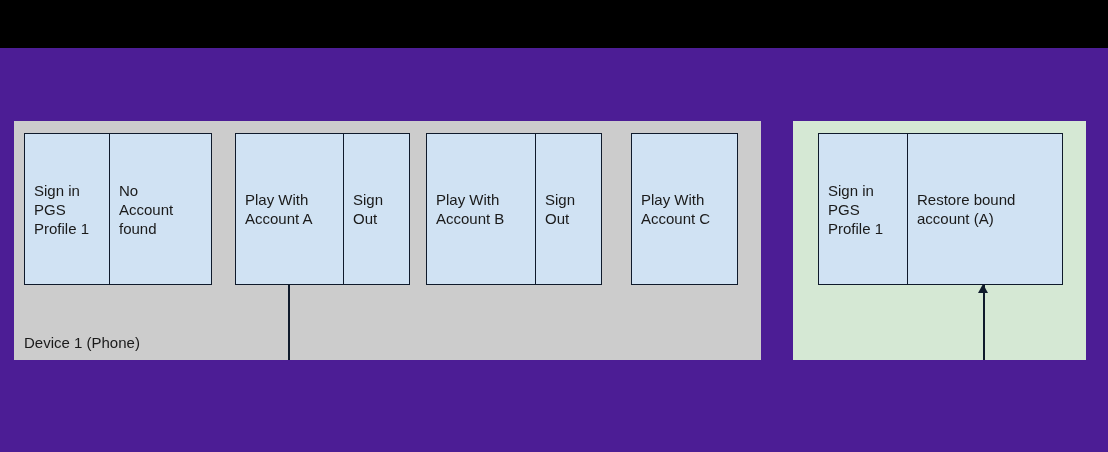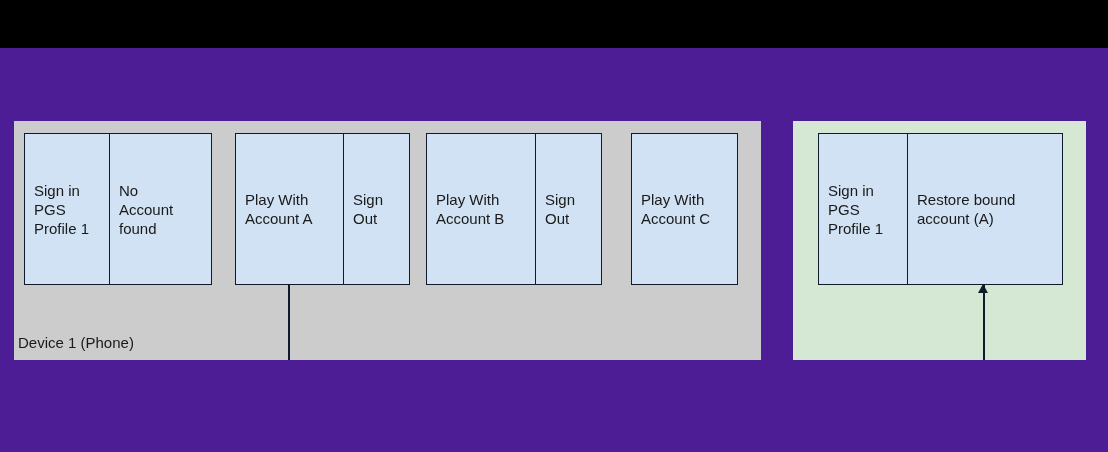--- a/index.html
+++ b/index.html
@@ -32,21 +32,21 @@
   }
   .device-2 {
     left: 793px;
     top: 73px;
     width: 293px;
     height: 239px;
     background: #d5e8d4;
   }
   .device-label {
     position: absolute;
-    left: 4px;
+    left: 10px;
     bottom: 8px;
     font-size: 15px;
     line-height: 18px;
     color: #1a1a1a;
     white-space: nowrap;
   }
 
   
   .box-group {
     position: absolute;

